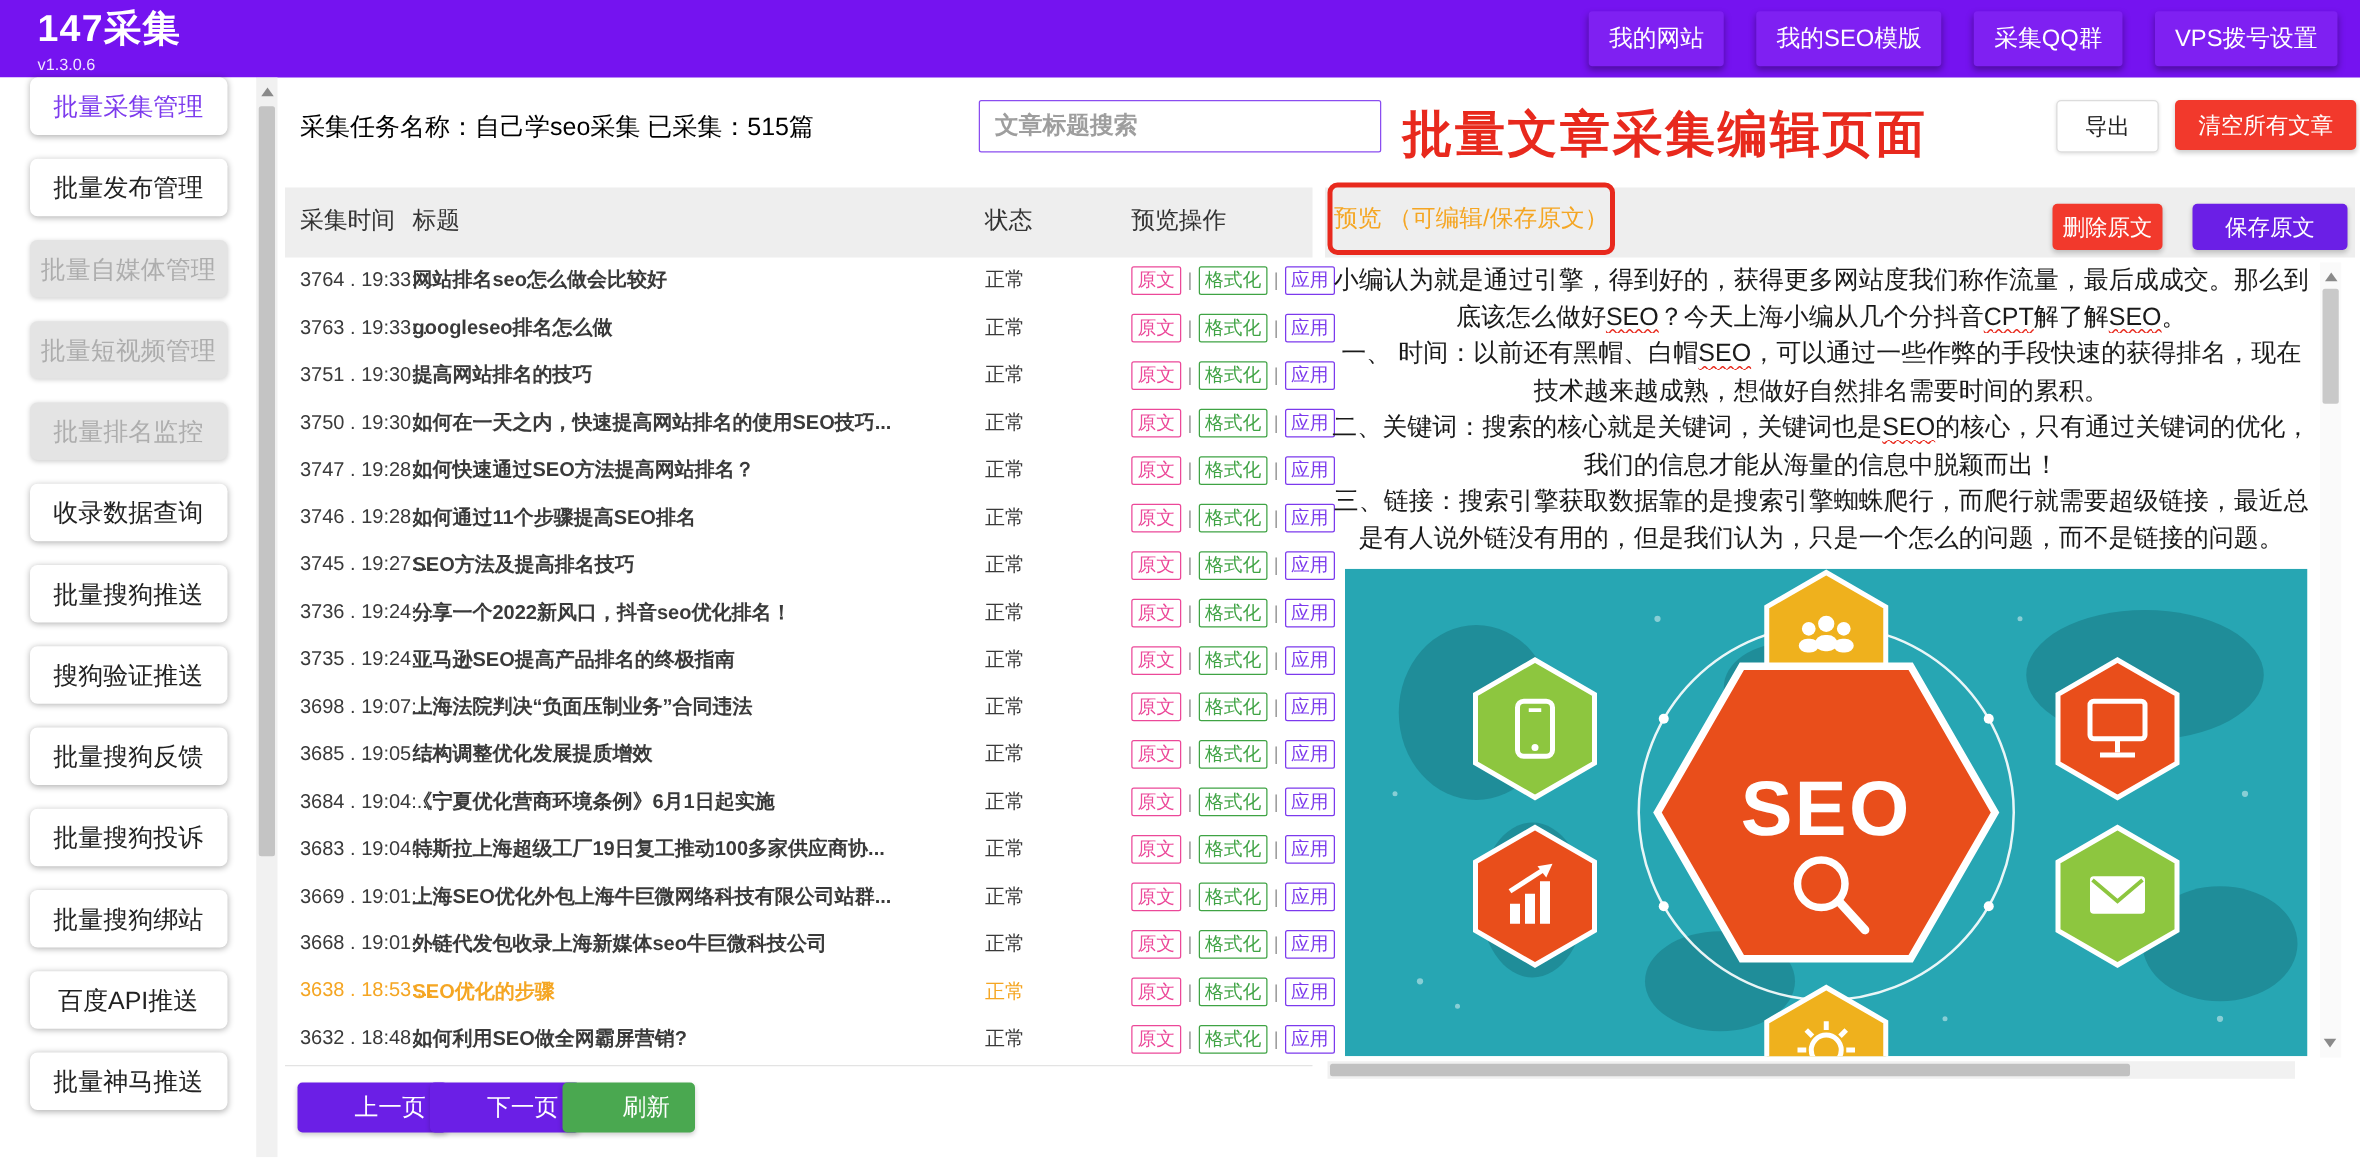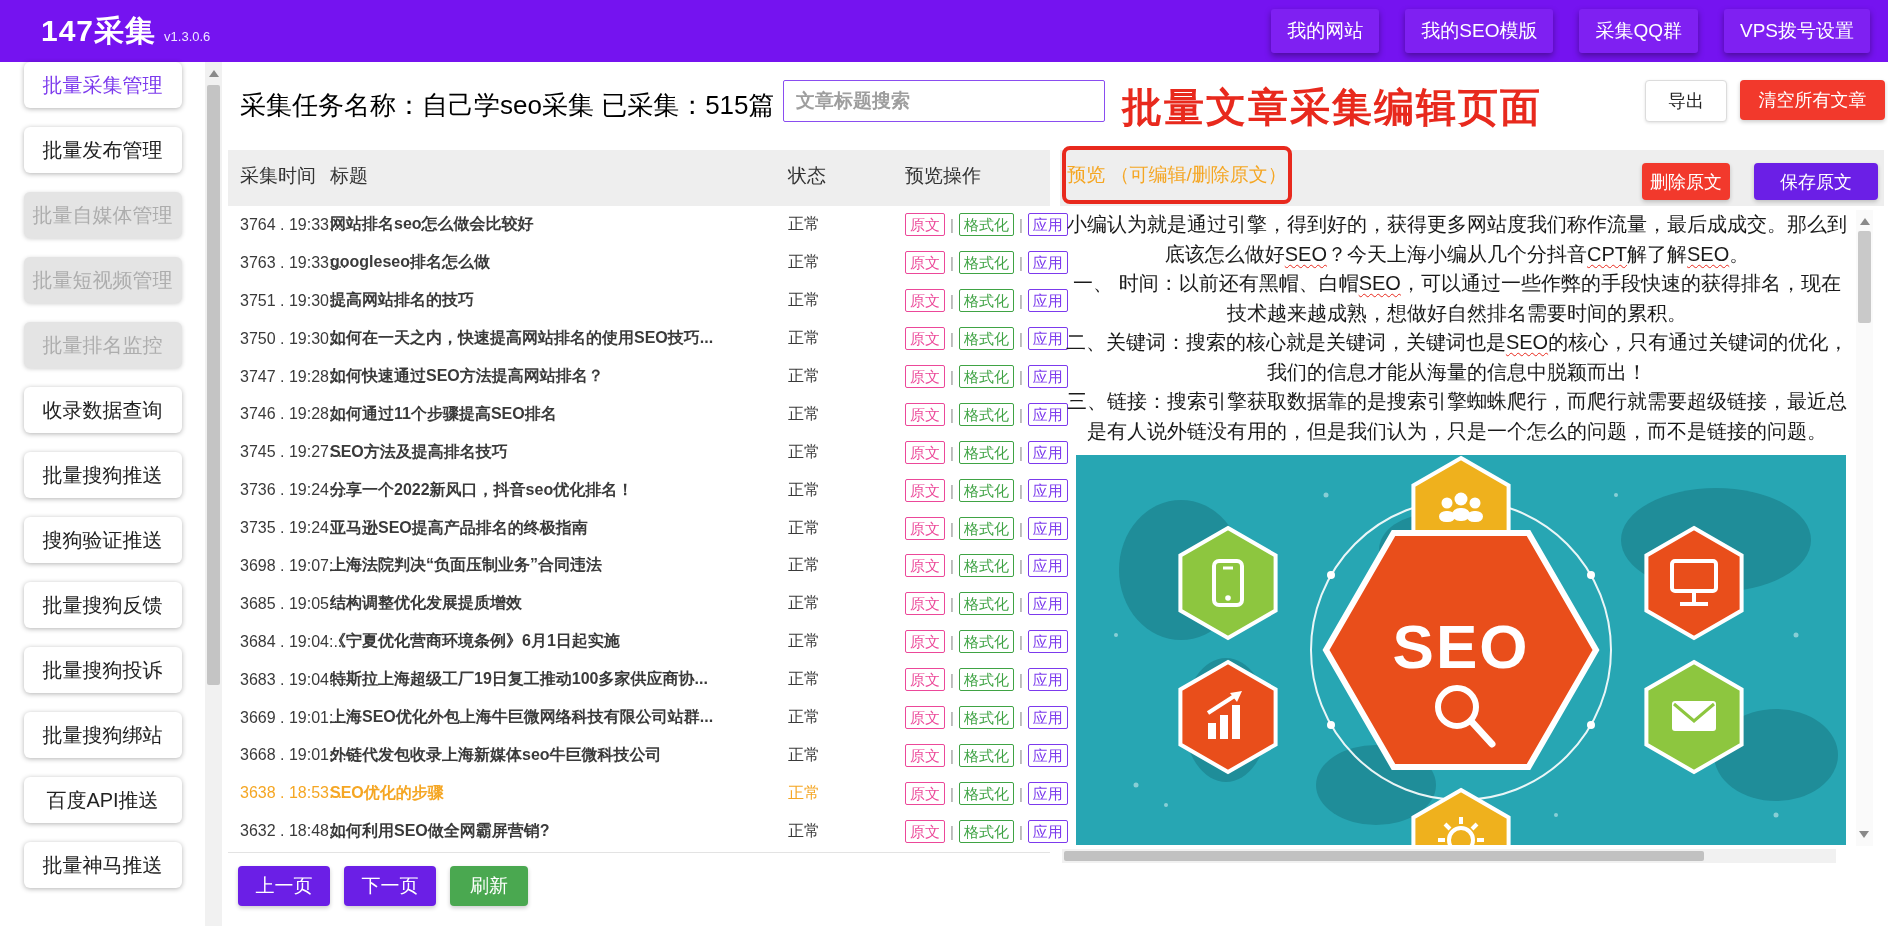--- a/index.html
+++ b/index.html
@@ -2,21 +2,21 @@
 <html><head>
 <meta charset="utf-8">
 <style>
   html,body{margin:0;padding:0;background:#fff;}
   #app{position:relative;width:1888px;height:926px;overflow:hidden;background:#fff;
        font-family:"Liberation Sans","DejaVu Sans",sans-serif;color:#222;}
   .abs{position:absolute;}
 
   
   .topbar{left:0;top:0;width:1888px;height:62px;background:#7513f0;display:flex;align-items:center;}
-  .logo-wrap{margin-left:41px;display:flex;align-items:baseline;color:#fff;}
+  .logo-wrap{margin-left:22px;display:flex;align-items:baseline;color:#fff;flex-direction:column;}
   .logo{font-size:30px;font-weight:bold;letter-spacing:1px;}
   .version{font-size:13px;margin-left:8px;color:#efe6ff;}
   .topnav{position:absolute;right:18px;top:0;height:62px;display:flex;align-items:center;gap:26px;}
   .nav-btn{background:#7f20f2;color:#fff;font-size:19px;padding:9px 16px;border-radius:3px;
            box-shadow:0 3px 6px rgba(0,0,0,.35);cursor:pointer;white-space:nowrap;}
 
   
   .sidebar{left:0;top:62px;width:205px;height:864px;background:#fff;box-sizing:border-box;}
   .side-btn{width:158px;height:46px;margin:0 auto 19px auto;background:#fff;border-radius:6px;
             box-shadow:0 1px 5px rgba(0,0,0,.30);display:flex;align-items:center;justify-content:center;
@@ -26,21 +26,21 @@
 
   
   .vscroll{left:205px;top:62px;width:17px;height:864px;background:#f1f1f1;}
   .tri-up{width:0;height:0;border-left:5px solid transparent;border-right:5px solid transparent;
           border-bottom:7px solid #8a8a8a;margin:8px auto 0 auto;}
   .tri-down{width:0;height:0;border-left:5px solid transparent;border-right:5px solid transparent;
           border-top:7px solid #8a8a8a;margin:0 auto;}
   .vthumb{width:13px;margin:8px auto 0 auto;background:#c4c4c4;height:600px;border-radius:2px;}
 
   
-  .task-title{left:240px;top:88px;font-size:26px;color:#000;}
+  .task-title{left:240px;top:88px;font-size:20px;color:#000;}
   .search-input{left:783px;top:80px;width:296px;height:40px;border:1px solid #8a4df0;border-radius:2px;
                 font-size:19px;padding:0 12px;outline:none;color:#333;
                 font-family:"Liberation Sans","DejaVu Sans",sans-serif;font-weight:bold;}
   .search-input::placeholder{color:#9e9e9e;}
   .annotation{left:1122px;top:80px;font-size:40px;font-weight:bold;color:#e8291d;letter-spacing:2px;white-space:nowrap;}
   .export-btn{left:1645px;top:80px;width:80px;height:40px;background:#fff;border:1px solid #dcdcdc;border-radius:4px;
               box-shadow:0 1px 3px rgba(0,0,0,.12);display:flex;align-items:center;justify-content:center;
               font-size:18px;color:#222;cursor:pointer;}
   .clear-btn{left:1740px;top:80px;width:145px;height:40px;background:#f2392c;border-radius:4px;
              box-shadow:0 2px 4px rgba(0,0,0,.2);display:flex;align-items:center;justify-content:center;
@@ -58,21 +58,21 @@
   .c-status{left:560px;}
   .c-actions{left:677px;gap:5px;}
   .trow.hl .c-time,.trow.hl .c-title,.trow.hl .c-status{color:#f5a623;}
   .abtn{font-size:15px;line-height:1;padding:3px 4px;border:1px solid currentColor;border-radius:2px;cursor:pointer;white-space:nowrap;}
   .abtn.orange{color:#ec4899;text-align:right;} .abtn.green{color:#3fa344;} .abtn.purple{color:#7c3aed;}
   .asep{color:#999;font-size:15px;}
   .tdivider{left:228px;top:852px;width:822px;height:1px;background:#e3e3e3;}
 
   
   .pgbtn{top:866px;height:40px;border-radius:4px;display:flex;align-items:center;justify-content:center;
-         font-size:19px;color:#fff;cursor:pointer;box-shadow:0 2px 4px rgba(0,0,0,.2);}
+         font-size:19px;color:#fff;cursor:pointer;box-shadow:0 2px 4px rgba(0,0,0,.2);padding-left:28px;}
   .pg-prev{left:238px;width:92px;background:#6b1fe6;}
   .pg-next{left:344px;width:92px;background:#6b1fe6;}
   .pg-refresh{left:450px;width:78px;background:#4aa850;}
 
   
   .phead{left:1060px;top:150px;width:824px;height:56px;background:#eee;}
   .plabel-box{left:1062px;top:146px;width:230px;height:58px;border:4px solid #e8291d;border-radius:8px;
               box-sizing:border-box;display:flex;align-items:center;justify-content:center;background:transparent;}
   .plabel{color:#f5a623;font-size:19px;font-weight:500;white-space:nowrap;}
   .del-btn{left:1642px;top:163px;width:88px;height:37px;background:#f2392c;border-radius:4px;color:#fff;
@@ -352,21 +352,21 @@
       </div>
     </div>
   <div class="abs tdivider"></div>
 
   <div class="abs pgbtn pg-prev">上一页</div>
   <div class="abs pgbtn pg-next">下一页</div>
   <div class="abs pgbtn pg-refresh">刷新</div>
 
   <div class="abs phead"></div>
   <div class="abs plabel-box">
-    <span class="plabel">预览 （可编辑/删除原文）</span>
+    <span class="plabel">预览 （可编辑/保存原文）</span>
   </div>
   <div class="abs del-btn">删除原文</div>
   <div class="abs save-btn">保存原文</div>
 
   <div class="abs pcontent">
     <div id="plines">
         <div class="pline"><span>小编认为就是通过引擎，得到好的，获得更多网站度我们称作流量，最后成成交。那么到</span></div>
         <div class="pline"><span>底该怎么做好</span><span class="sp">SEO</span><span>？今天上海小编从几个分抖音</span><span class="sp">CPT</span><span>解了解</span><span class="sp">SEO</span><span>。</span></div>
         <div class="pline"><span>一、 时间：以前还有黑帽、白帽</span><span class="sp">SEO</span><span>，可以通过一些作弊的手段快速的获得排名，现在</span></div>
         <div class="pline"><span>技术越来越成熟，想做好自然排名需要时间的累积。</span></div>

